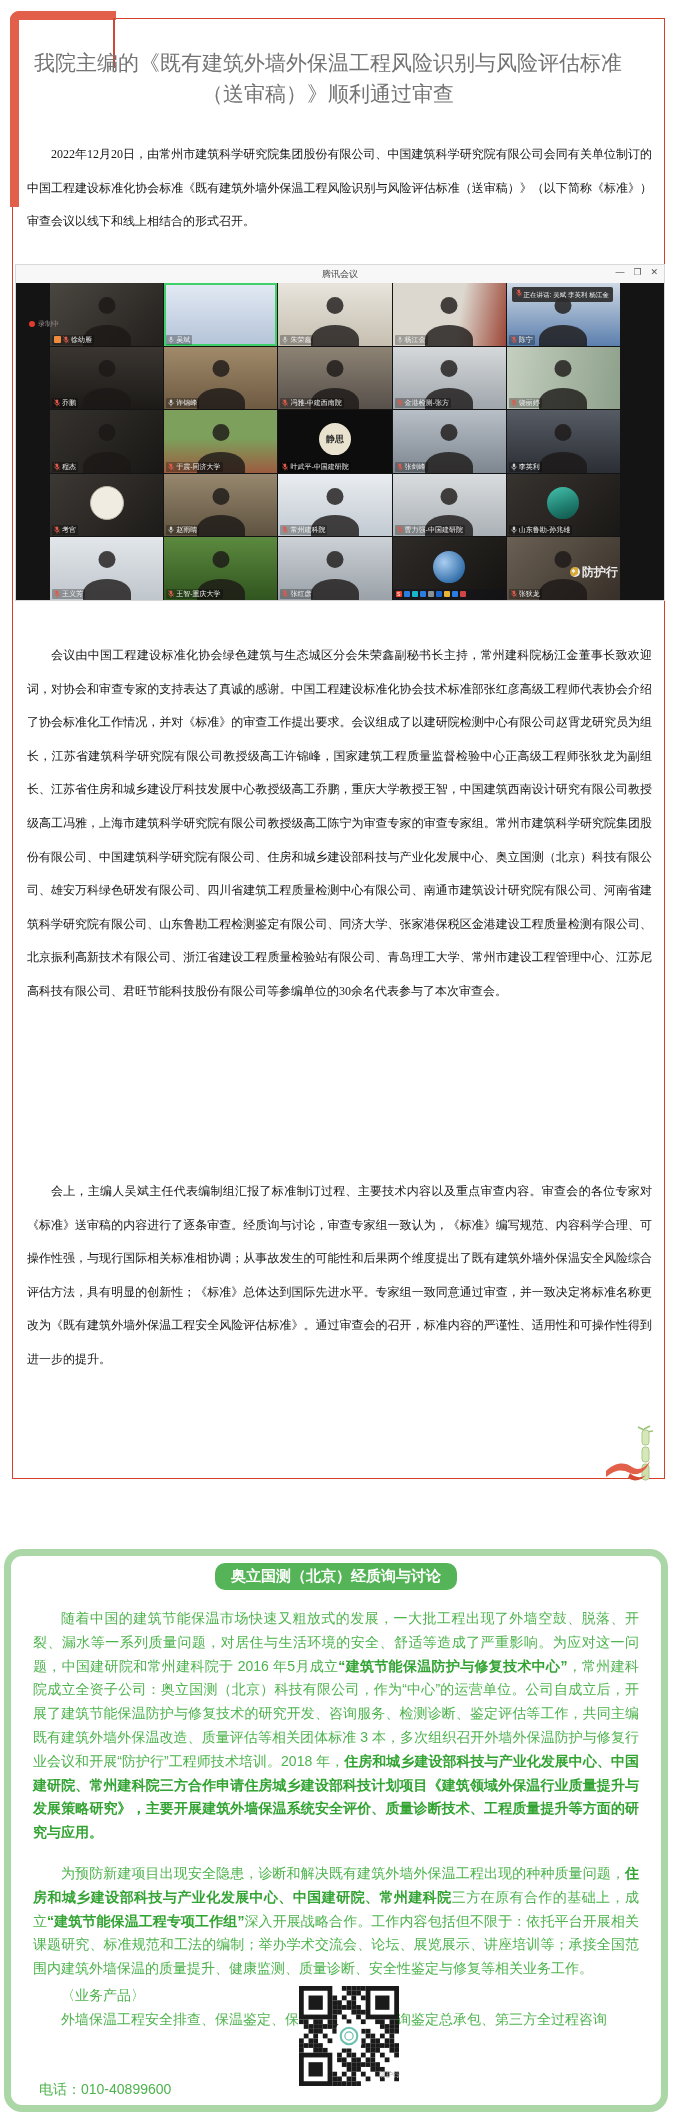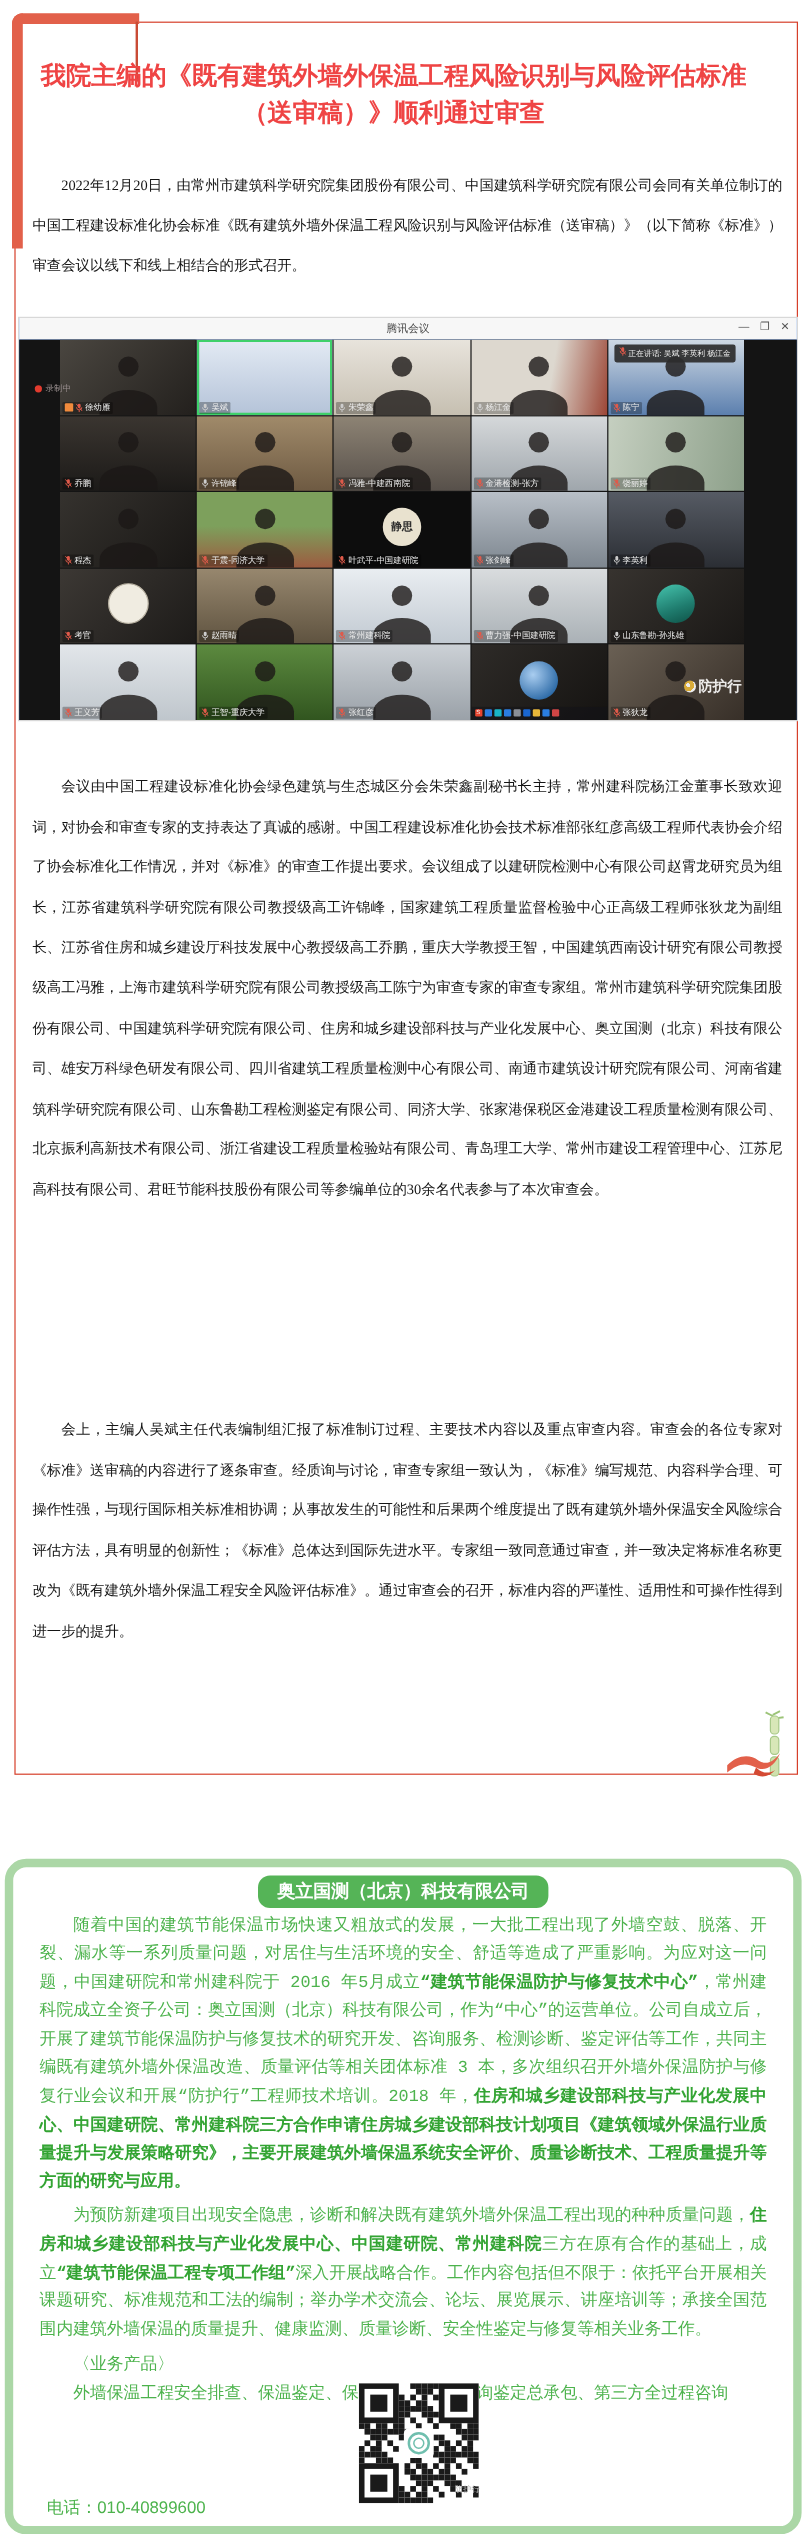--- a/index.html
+++ b/index.html
@@ -8,21 +8,21 @@
     font-family:"Liberation Serif","DejaVu Serif",serif;color:#111;overflow:hidden;
   }
   
   .thin-border{position:absolute;left:12px;top:18px;width:651px;height:1459px;
     border:1px solid #d63f2a;pointer-events:none;}
   .corner-h{position:absolute;left:10px;top:11px;width:106px;height:9px;background:#e2604a;border-top-left-radius:9px;}
   .corner-v{position:absolute;left:10px;top:11px;width:9px;height:196px;background:#e2604a;border-top-left-radius:9px;}
   .corner-drop{position:absolute;left:113px;top:18px;width:2px;height:50px;background:#c94b35;}
   
   .title{position:absolute;left:28px;right:45px;top:34px;text-align:center;
-    font-size:21px;font-weight:bold;line-height:31px;color:#ef4444;}
+    font-size:21px;font-weight:normal;line-height:31px;color:#737373;}
   .para{position:absolute;left:27px;width:625px;font-size:12px;line-height:33.6px;
     text-align:justify;text-indent:2em;color:#151515;}
   .p1{top:126px;} .p2{top:627px;} .p3{top:1135px;margin-top:40px;}
   
   .meeting{position:absolute;left:16px;top:265px;width:648px;height:335px;background:#3b82f6;
     box-shadow:0 0 0 1px #d8d8d8;}
   .mtitlebar{height:18px;background:#f7f7f7;position:relative;
     font-family:"Liberation Sans","DejaVu Sans",sans-serif;}
   .mtitle{position:absolute;left:0;right:0;top:3px;text-align:center;font-size:9px;color:#444;}
   .mctrls{position:absolute;right:6px;top:2px;display:flex;gap:9px;font-size:9px;color:#555;}
@@ -85,22 +85,22 @@
   .bg-dark6{background:linear-gradient(135deg,#2e2b28,#151311);}
   .bg-warm1{background:linear-gradient(135deg,#6a6054,#372f28);}
   
   .flourish{position:absolute;left:604px;top:1425px;z-index:3;}
   
   .greenbox{position:absolute;left:4px;top:1549px;width:664px;height:563px;box-sizing:border-box;
     border:7px solid #abd7a6;border-radius:18px;background:#fff;
     font-family:"Liberation Sans","DejaVu Sans",sans-serif;}
   .pill{margin:7px auto 0;width:fit-content;background:#55b457;color:#fff;font-weight:bold;
     font-size:15px;padding:4px 16px;border-radius:10px;}
-  .gp{margin:4px 22px 0;font-size:14px;line-height:23.8px;text-align:justify;
-    text-indent:2em;color:#4db34d;font-family:Liberation Mono, monospace;}
+  .gp{margin:17px 22px 0;font-size:14px;line-height:23.8px;text-align:justify;
+    text-indent:2em;color:#4db34d;}
   .gp .b{font-weight:bold;color:#33a433;}
   .gprod-h{margin:3px 22px 0;font-size:14px;line-height:23.8px;text-indent:2em;color:#4db34d;}
   .gprod{margin:0 22px 0;font-size:14px;line-height:23.8px;text-indent:2em;color:#4db34d;}
   .qrwrap{position:absolute;left:288px;top:430px;width:100px;height:100px;}
   .qrcap{position:absolute;left:368px;top:514px;font-size:7px;color:#b5b5b5;
     font-family:"Liberation Sans",sans-serif;}
   .phone{position:absolute;left:28px;bottom:6px;font-size:14px;color:#4db34d;}
 </style>
 </head>
 <body>
@@ -417,21 +417,21 @@
 <svg class="flourish" width="64" height="64" viewBox="0 0 64 64">
   <path d="M40 4 l6 -3 M42 7 l7 -1 M40 5 l-6 -3" stroke="#9cc478" stroke-width="1.6" fill="none"></path>
   <rect x="38" y="5" width="7" height="15" rx="3" fill="#d8e7b8" stroke="#a8c98a" stroke-width="1"></rect>
   <rect x="38" y="22" width="7" height="15" rx="3" fill="#d8e7b8" stroke="#a8c98a" stroke-width="1"></rect>
   <rect x="38" y="39" width="7" height="16" rx="3" fill="#cfe0ac" stroke="#a8c98a" stroke-width="1"></rect>
   <path d="M2 46 C 10 38, 20 36, 28 42 C 34 46, 40 44, 46 36 C 42 46, 34 52, 26 48 C 16 43, 10 46, 2 52 Z" fill="#e2604a"></path>
   <path d="M26 48 C 30 52, 36 54, 42 50 C 37 56, 30 57, 24 53 Z" fill="#d44a33"></path>
 </svg>
 
 <div class="greenbox">
-  <div class="pill">奥立国测（北京）科技有限公司</div>
+  <div class="pill">奥立国测（北京）经质询与讨论</div>
   <p class="gp" id="gp0"><span>随着中国的建筑节能保温市场快速又粗放式的发展，一大批工程出现了外墙空鼓、脱落、开裂、漏水等一系列质量问题，对居住与生活环境的安全、舒适等造成了严重影响。为应对这一问题，中国建研院和常州建科院于 2016 年5月成立</span><span class="b">“建筑节能保温防护与修复技术中心”</span><span>，常州建科院成立全资子公司：奥立国测（北京）科技有限公司，作为“中心”的运营单位。公司自成立后，开展了建筑节能保温防护与修复技术的研究开发、咨询服务、检测诊断、鉴定评估等工作，共同主编既有建筑外墙外保温改造、质量评估等相关团体标准 3 本，多次组织召开外墙外保温防护与修复行业会议和开展“防护行”工程师技术培训。2018 年，</span><span class="b">住房和城乡建设部科技与产业化发展中心、中国建研院、常州建科院三方合作申请住房城乡建设部科技计划项目《建筑领域外保温行业质量提升与发展策略研究》，主要开展建筑外墙保温系统安全评价、质量诊断技术、工程质量提升等方面的研究与应用。</span></p>
   <p class="gp" id="gp1"><span>为预防新建项目出现安全隐患，诊断和解决既有建筑外墙外保温工程出现的种种质量问题，</span><span class="b">住房和城乡建设部科技与产业化发展中心、中国建研院、常州建科院</span><span>三方在原有合作的基础上，成立</span><span class="b">“建筑节能保温工程专项工作组”</span><span>深入开展战略合作。工作内容包括但不限于：依托平台开展相关课题研究、标准规范和工法的编制；举办学术交流会、论坛、展览展示、讲座培训等；承接全国范围内建筑外墙保温的质量提升、健康监测、质量诊断、安全性鉴定与修复等相关业务工作。</span></p>
   <p class="gprod-h">〈业务产品〉</p>
   <p class="gprod">外墙保温工程安全排查、保温鉴定、保温加固修复、咨询鉴定总承包、第三方全过程咨询</p>
   <div class="qrwrap" id="qr"><svg width="100" height="100" viewBox="0 0 96.6 96.6">
         <rect width="96.6" height="96.6" fill="#fff"></rect>
         <rect x="41.4" y="0" width="4.6" height="4.6" fill="#1a1a1a"></rect>
         <rect x="46" y="0" width="4.6" height="4.6" fill="#1a1a1a"></rect>
         <rect x="50.599999999999994" y="0" width="4.6" height="4.6" fill="#1a1a1a"></rect>
         <rect x="55.199999999999996" y="0" width="4.6" height="4.6" fill="#1a1a1a"></rect>

